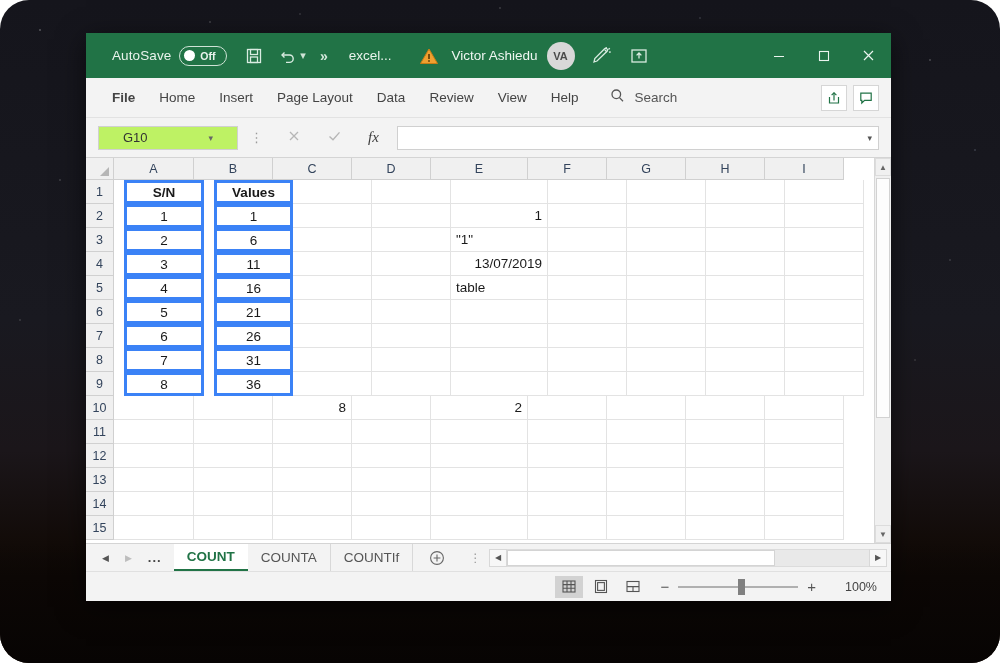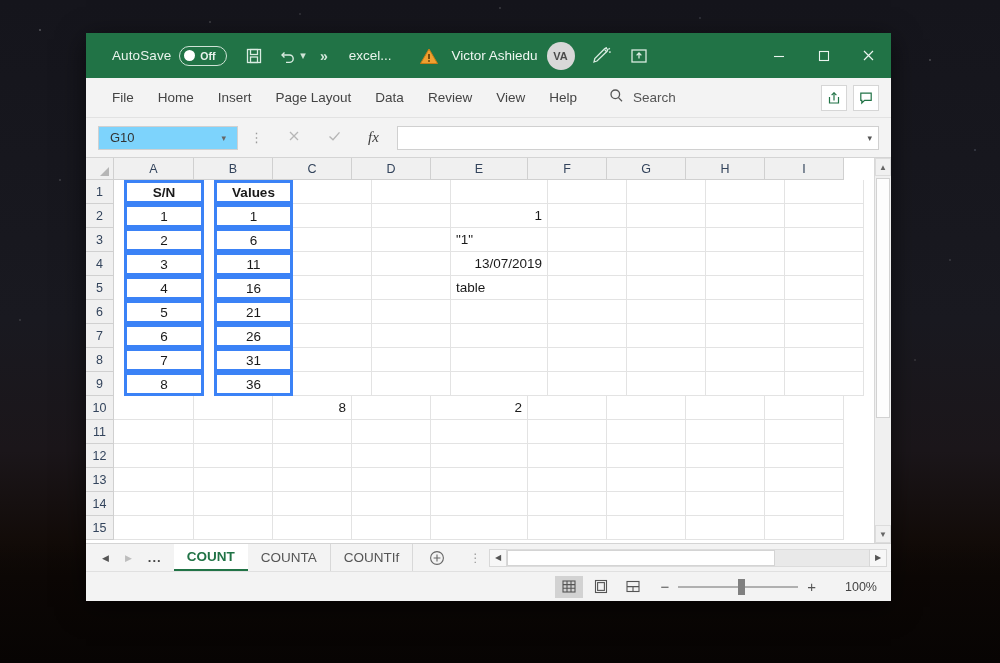--- a/index.html
+++ b/index.html
@@ -13,20 +13,21 @@
 
   
   .desktop {
     position: relative;
     width: 1000px;
     height: 663px;
     background:
       radial-gradient(ellipse 900px 260px at 52% 108%, #6b3a14 0%, #3a1f0a 38%, rgba(26,14,6,0) 72%),
       linear-gradient(to bottom, #15151c 0%, #191920 48%, #1b161a 68%, #120b08 82%, #0a0705 100%);
     overflow: hidden;
+    border-radius: 29px;
   }
   .stars {
     position: absolute; inset: 0;
     background-image:
       radial-gradient(1px 1px at 40px 30px, rgba(255,255,255,.75), transparent),
       radial-gradient(1px 1px at 130px 80px, rgba(200,215,255,.6), transparent),
       radial-gradient(1px 1px at 210px 22px, rgba(255,255,255,.5), transparent),
       radial-gradient(1px 1px at 60px 180px, rgba(255,255,255,.45), transparent),
       radial-gradient(1px 1px at 170px 250px, rgba(220,230,255,.55), transparent),
       radial-gradient(1px 1px at 20px 320px, rgba(255,255,255,.4), transparent),
@@ -85,37 +86,37 @@
   .tb-ribbon-opt { margin-left: 18px; }
   .wincontrols { margin-left: auto; display: flex; height: 100%; }
   .wc { width: 45px; height: 100%; display: flex; align-items: center; justify-content: center; color: #eaf4ee; }
 
   
   .ribbon {
     height: 40px; background: #f3f3f3; border-bottom: 1px solid #e2e2e2;
     display: flex; align-items: center; flex: none;
   }
   .rb-tab { font-size: 13.5px; color: #444; padding: 0 12px; line-height: 40px; }
-  .rb-tab:first-child { margin-left: 14px; }
+  .rb-tab:first-child { margin-left: 14px; font-weight: bold; }
   .rb-search { display: flex; align-items: center; margin-left: 20px; color: #555; }
   .rb-search .lbl { font-size: 13.5px; margin-left: 9px; color: #555; text-align: right; }
   .rb-right { margin-left: auto; display: flex; align-items: center; gap: 6px; margin-right: 12px; }
   .rb-btn {
     width: 26px; height: 26px; border: 1px solid #d6d6d6; background: #fff;
     display: flex; align-items: center; justify-content: center; color: #217346;
   }
 
   
   .formulabar {
     height: 40px; background: #f3f3f3; display: flex; align-items: center;
     padding: 0 12px; border-bottom: 1px solid #d4d4d4; flex: none;
   }
   .namebox {
-    width: 140px; height: 24px; background: #7dd3fc; border: 1px solid #d0d0d0;
-    display: flex; align-items: center; padding: 0 11px; font-size: 13px; color: #333;
+    width: 140px; height: 24px; background: #bef264; border: 1px solid #d0d0d0;
+    display: flex; align-items: center; padding: 0 24px; font-size: 13px; color: #333;
   }
   .namebox .txt { flex: 1; }
   .namebox .caret { font-size: 9px; color: #666; }
   .fb-dots { margin: 0 12px; color: #9a9a9a; font-size: 13px; letter-spacing: 0; line-height: 9px; }
   .fb-icons { display: flex; align-items: center; gap: 26px; padding: 0 12px; color: #b6b6b6; }
   .fb-fx { color: #3c3c3c; font-style: italic; font-family: "Liberation Serif", serif; font-size: 15px; }
   .fb-input {
     flex: 1; height: 24px; background: #fff; border: 1px solid #d0d0d0; margin-left: 6px;
     display: flex; align-items: center; padding: 0 6px; font-size: 13px; color: #222;
   }

